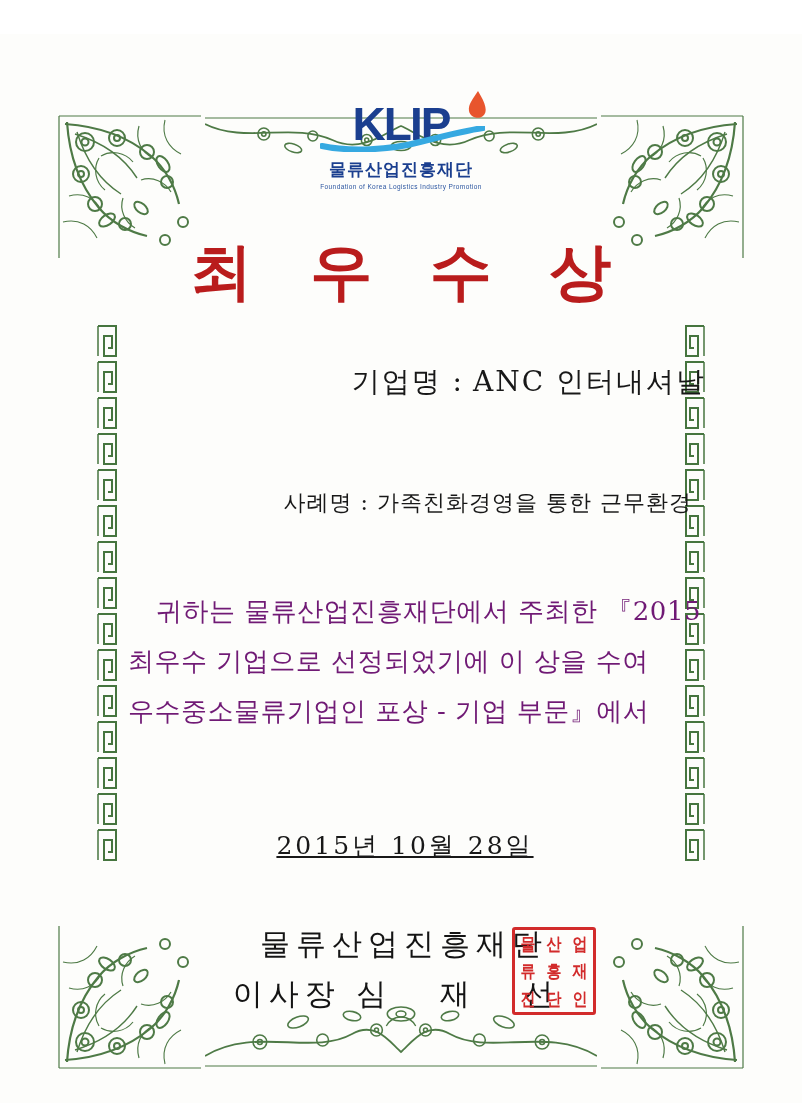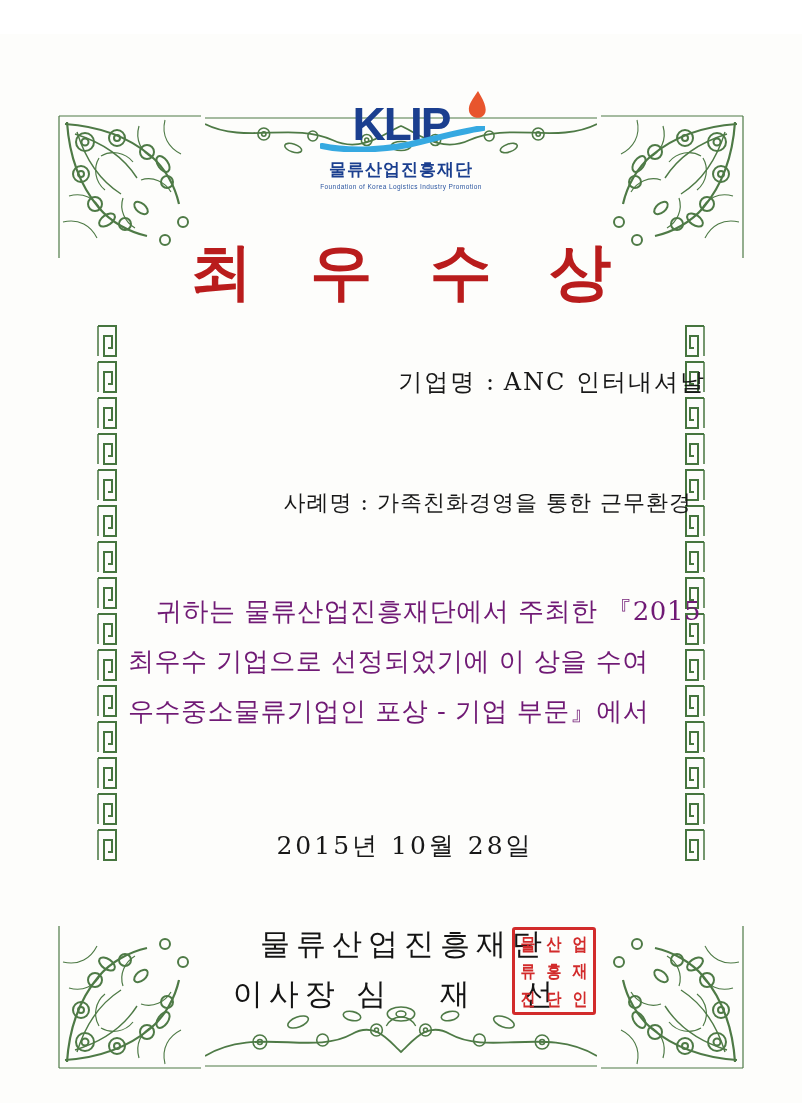--- a/index.html
+++ b/index.html
@@ -128,21 +128,21 @@
     font-family: "DejaVu Serif", serif;
   }
 
   
   .fields {
     position: absolute;
     left: 150px;
     right: 96px;
     top: 325px;
     text-align: right;
-    font-size: 24px;
+    font-size: 28px;
     line-height: 46px;
     color: #181818;
     font-family: "DejaVu Serif", serif;
   }
   .field-row { white-space: nowrap; }
   .field-label { letter-spacing: 2px; }
   .field-value { letter-spacing: 2px; }
   .field-value.spaced { letter-spacing: 18px; }
 
   .case-block {
@@ -179,20 +179,21 @@
   .date-line {
     position: absolute;
     left: 0; right: 0;
     top: 795px;
     text-align: center;
     font-size: 25px;
     letter-spacing: 3px;
     color: #181818;
     font-family: "DejaVu Serif", serif;
     padding-left: 8px;
+    text-decoration: underline;
   }
 
   
   .signature {
     position: absolute;
     left: 0; right: 0;
     top: 885px;
     text-align: center;
     font-size: 30px;
     line-height: 50px;

